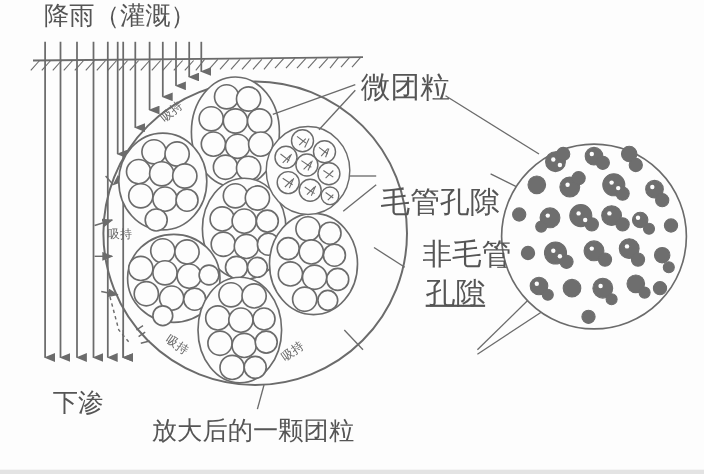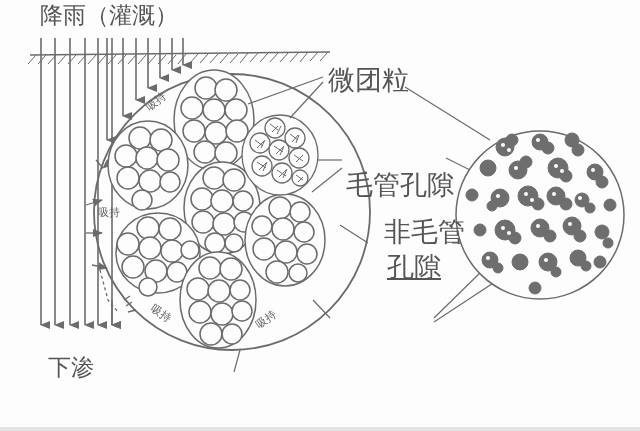--- a/index.html
+++ b/index.html
@@ -340,20 +340,21 @@
       </g>
     </g>
   </svg>
 
   <span class="lbl big" style="left:40px; top:4px;">降雨（灌溉）</span>
   <span class="lbl big" style="left:48px; top:336px;margin-top:20px;">下渗</span>
   <span class="lbl mid" style="left:328px; top:66px;">微团粒</span>
   <span class="lbl mid" style="left:346px; top:148px;margin-top:23px;">毛管孔隙</span>
   <span class="lbl mid" style="left:384px; top:218px;">非毛管</span>
   <span class="lbl mid" style="left:387px; top:253px;text-decoration:underline;">孔隙</span>
+  <span class="lbl big" style="left:138px; top:381px;">放大后的一颗团粒</span>
 
   <span class="lbl small" style="left:145px; top:96px; transform:rotate(-40deg);">吸持</span>
   <span class="lbl small" style="left:98px; top:207px;">吸持</span>
   <span class="lbl small" style="left:150px; top:308px; transform:rotate(35deg);">吸持</span>
   <span class="lbl small" style="left:255px; top:314px; transform:rotate(-35deg);">吸持</span>
 
   <div class="bottom-bar"></div>
 </div>
 
 </body></html>

